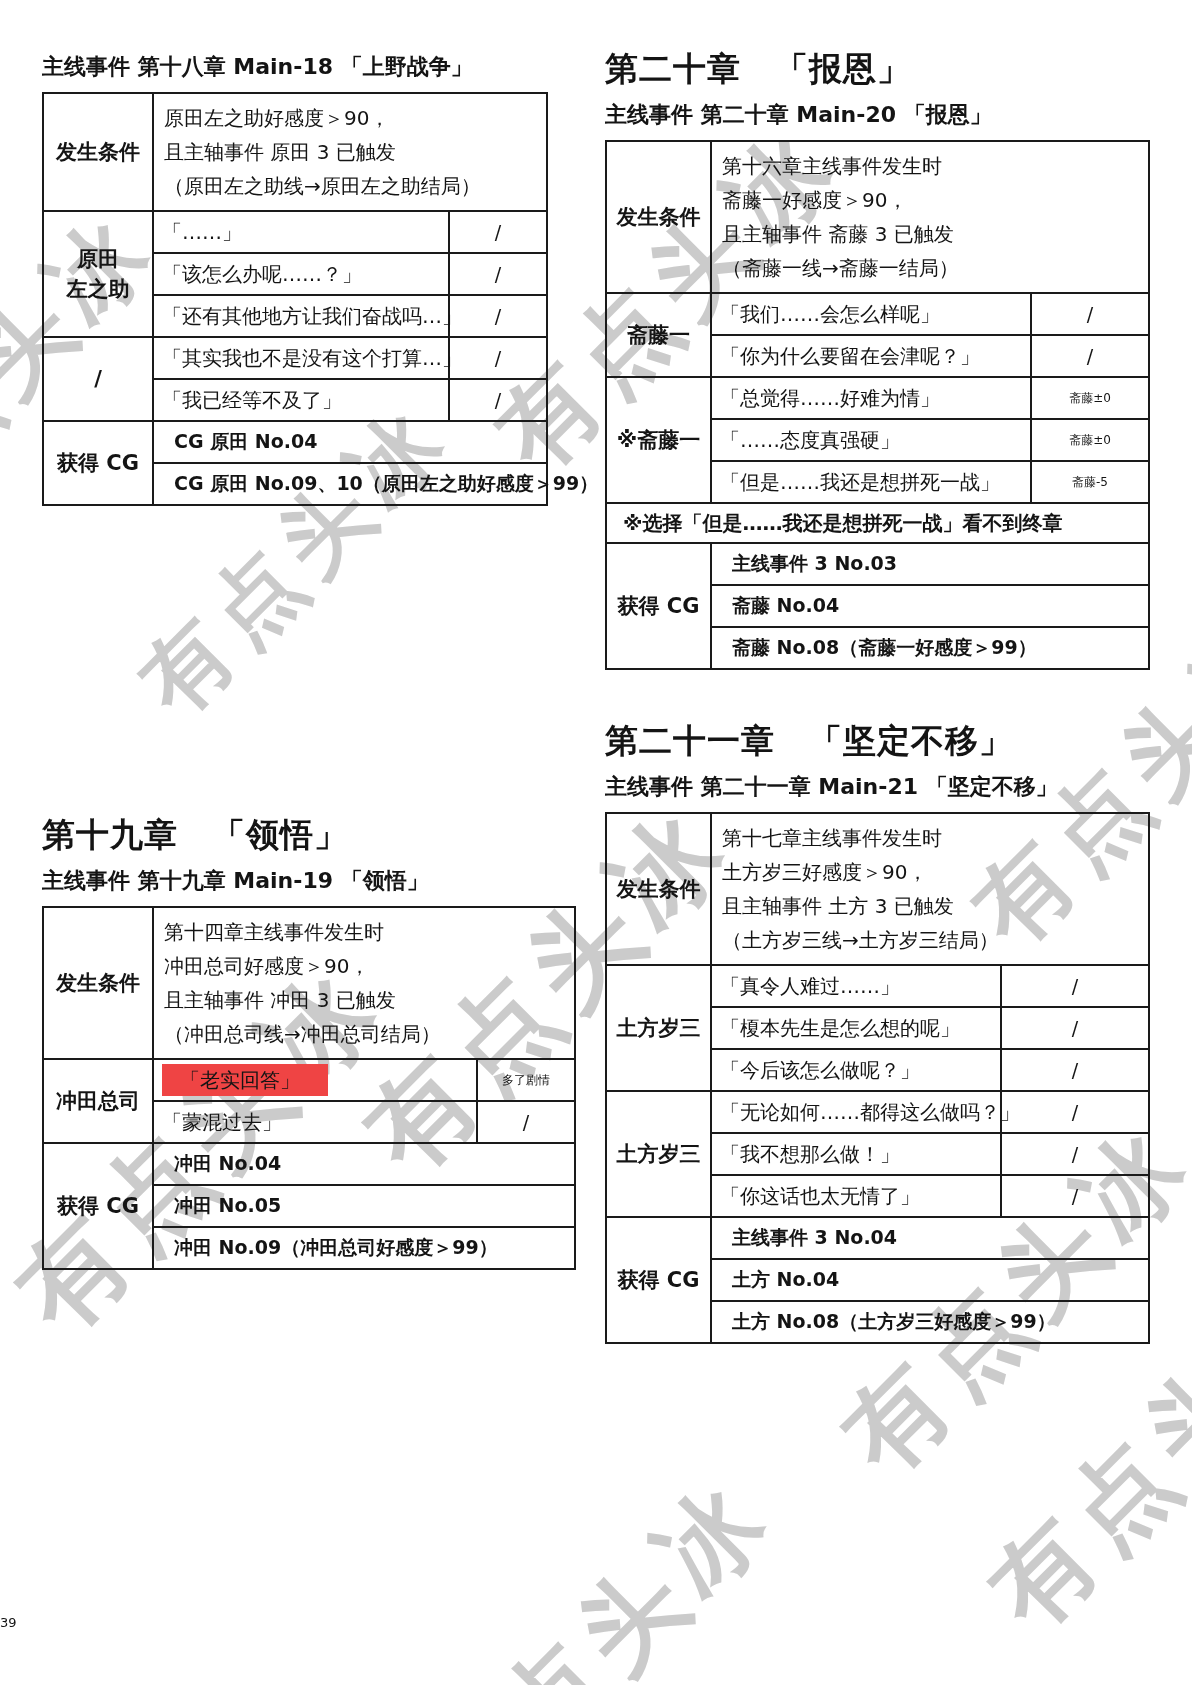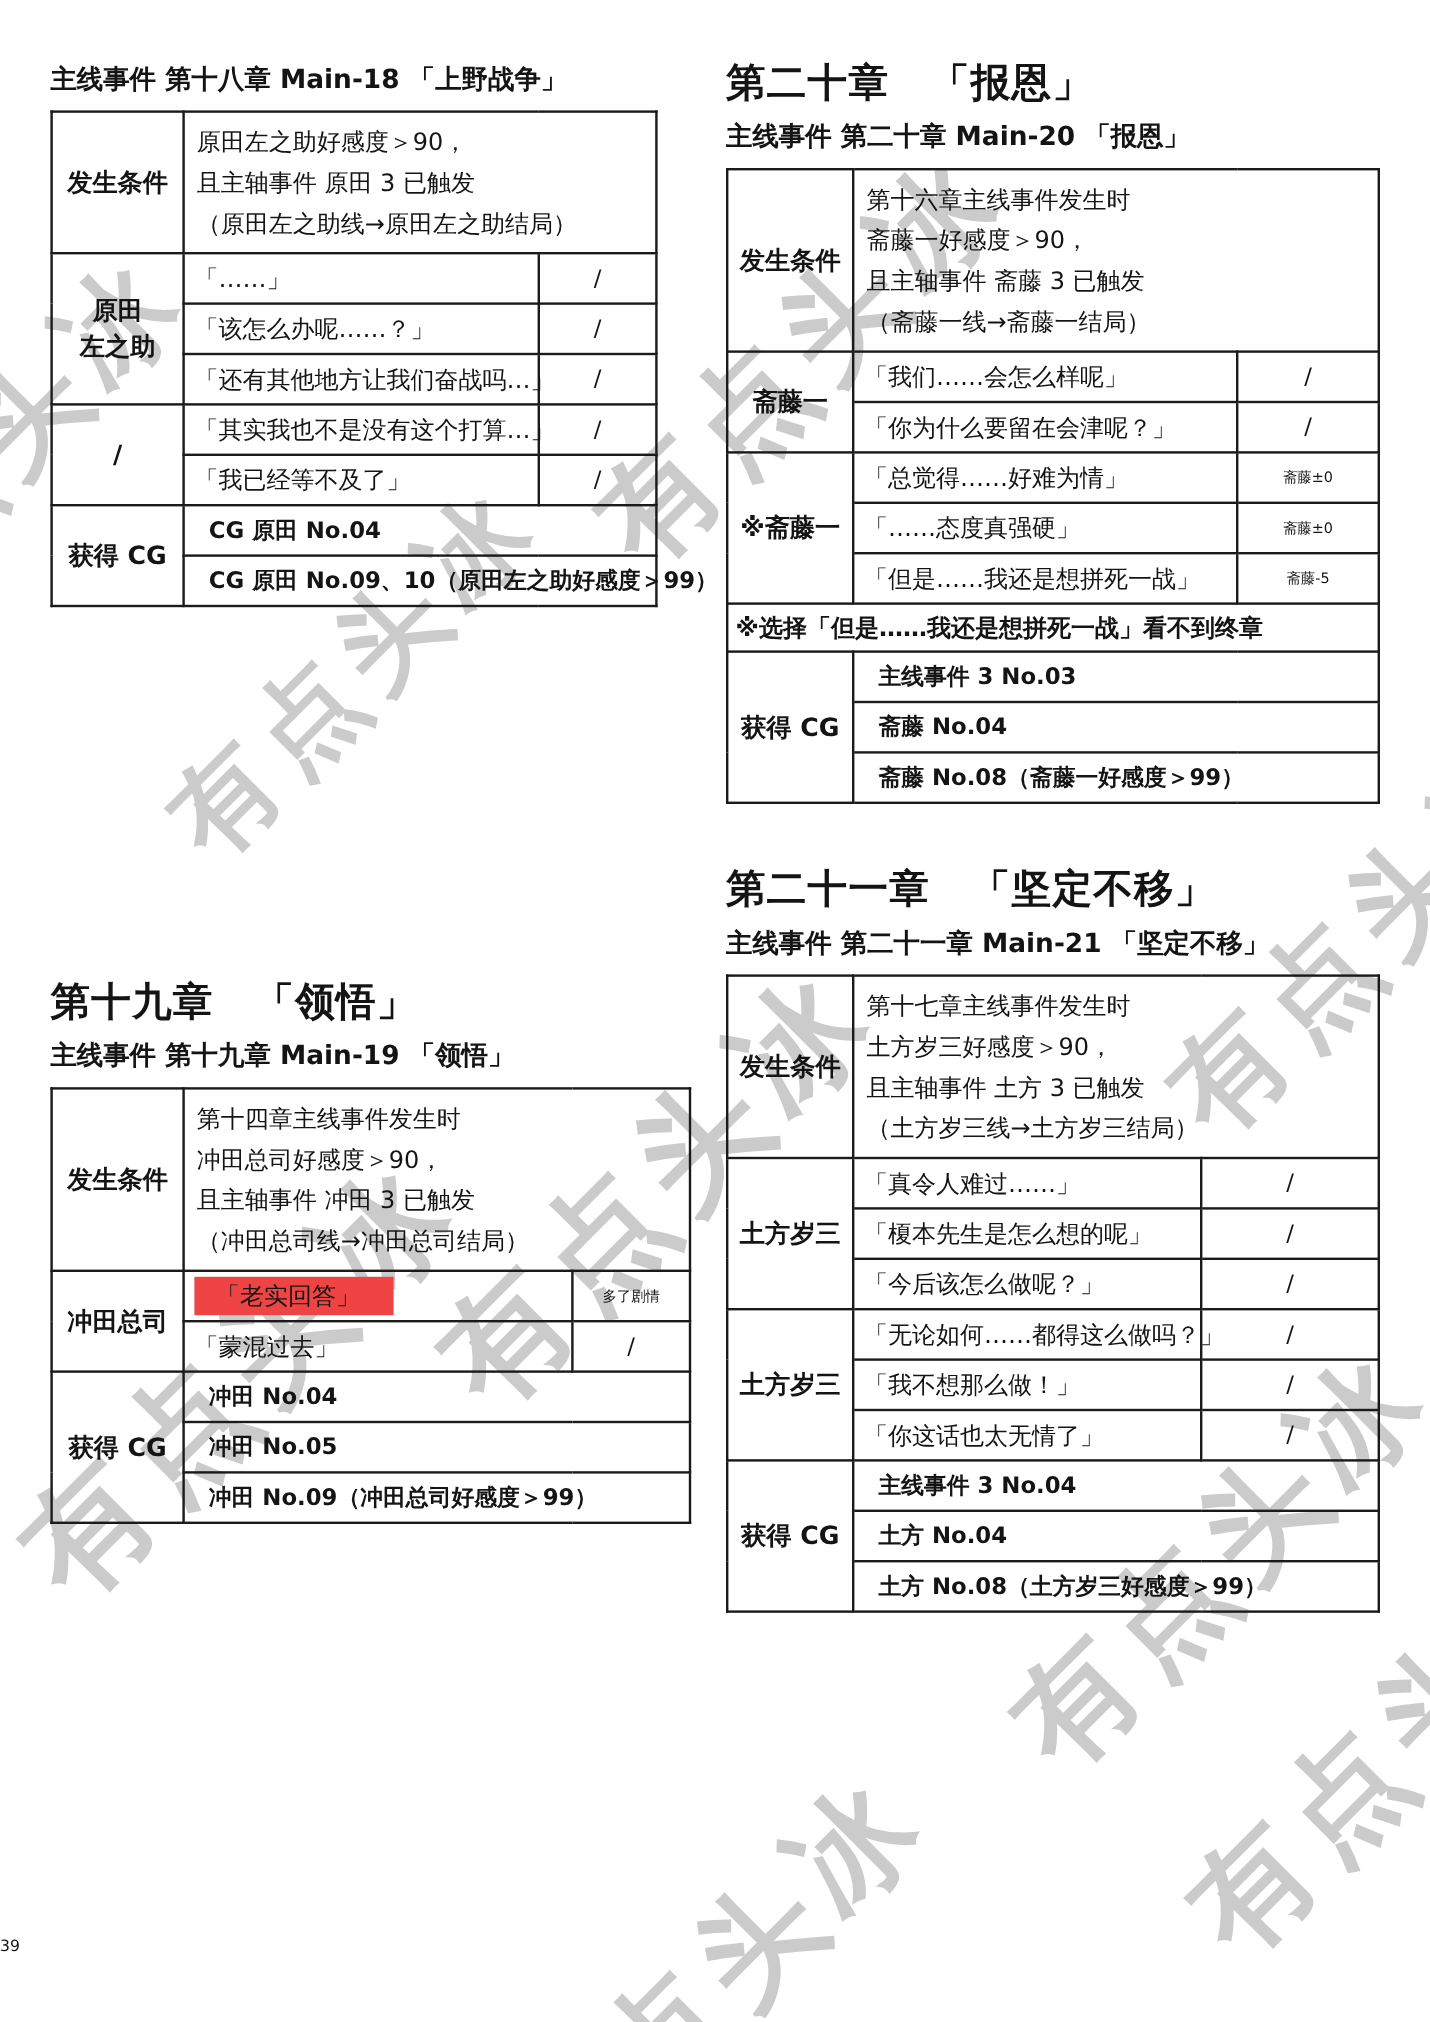--- a/index.html
+++ b/index.html
@@ -27,21 +27,21 @@
   .subtitle{ font-size: 22px; font-weight: bold; line-height: 30px; margin-top: 8px; white-space: pre; }
   table.ev { border-collapse: collapse; width: 100%; margin-top: 10px; table-layout: fixed; background: transparent; }
   .ev td   { border: 2px solid #1a1a1a; vertical-align: middle; }
   td.lab   { text-align: center; font-weight: bold; font-size: 21px; white-space: pre-line; line-height: 30px; }
   td.cond  { padding: 7px 10px; font-size: 20px; }
   td.cond div { line-height: 34px; white-space: nowrap; }
   td.dlg   { padding: 0 8px; height: 42px; font-size: 20px; white-space: nowrap; }
   td.val   { text-align: center; font-size: 19px; }
   td.val.sm{ font-size: 12px; margin-top: 19px; }
   td.cg    { padding: 0 20px; height: 42px; font-size: 19px; font-weight: bold; white-space: nowrap; }
-  td.note  { padding: 0 6px; height: 40px; font-size: 20px; font-weight: bold; white-space: nowrap; }
+  td.note  { padding: 0 16px; height: 40px; font-size: 20px; font-weight: bold; white-space: nowrap; }
   .hl      { background: #ef4444; padding: 4px 28px 4px 18px; }
   .pageno  { position: absolute; left: 0; right: 0; bottom: 55px; text-align: left; font-size: 13px; z-index: 1; }
 </style>
 </head>
 <body>
 
 <div class="wm" style="left:-10px; top:380px;  font-size:95px;">有点头冰</div>
 <div class="wm" style="left:295px; top:560px;  font-size:88px;">有点头冰</div>
 <div class="wm" style="left:668px; top:300px;  font-size:98px;">有点头冰</div>
 <div class="wm" style="left:1140px; top:780px; font-size:95px;">有点头冰</div>

